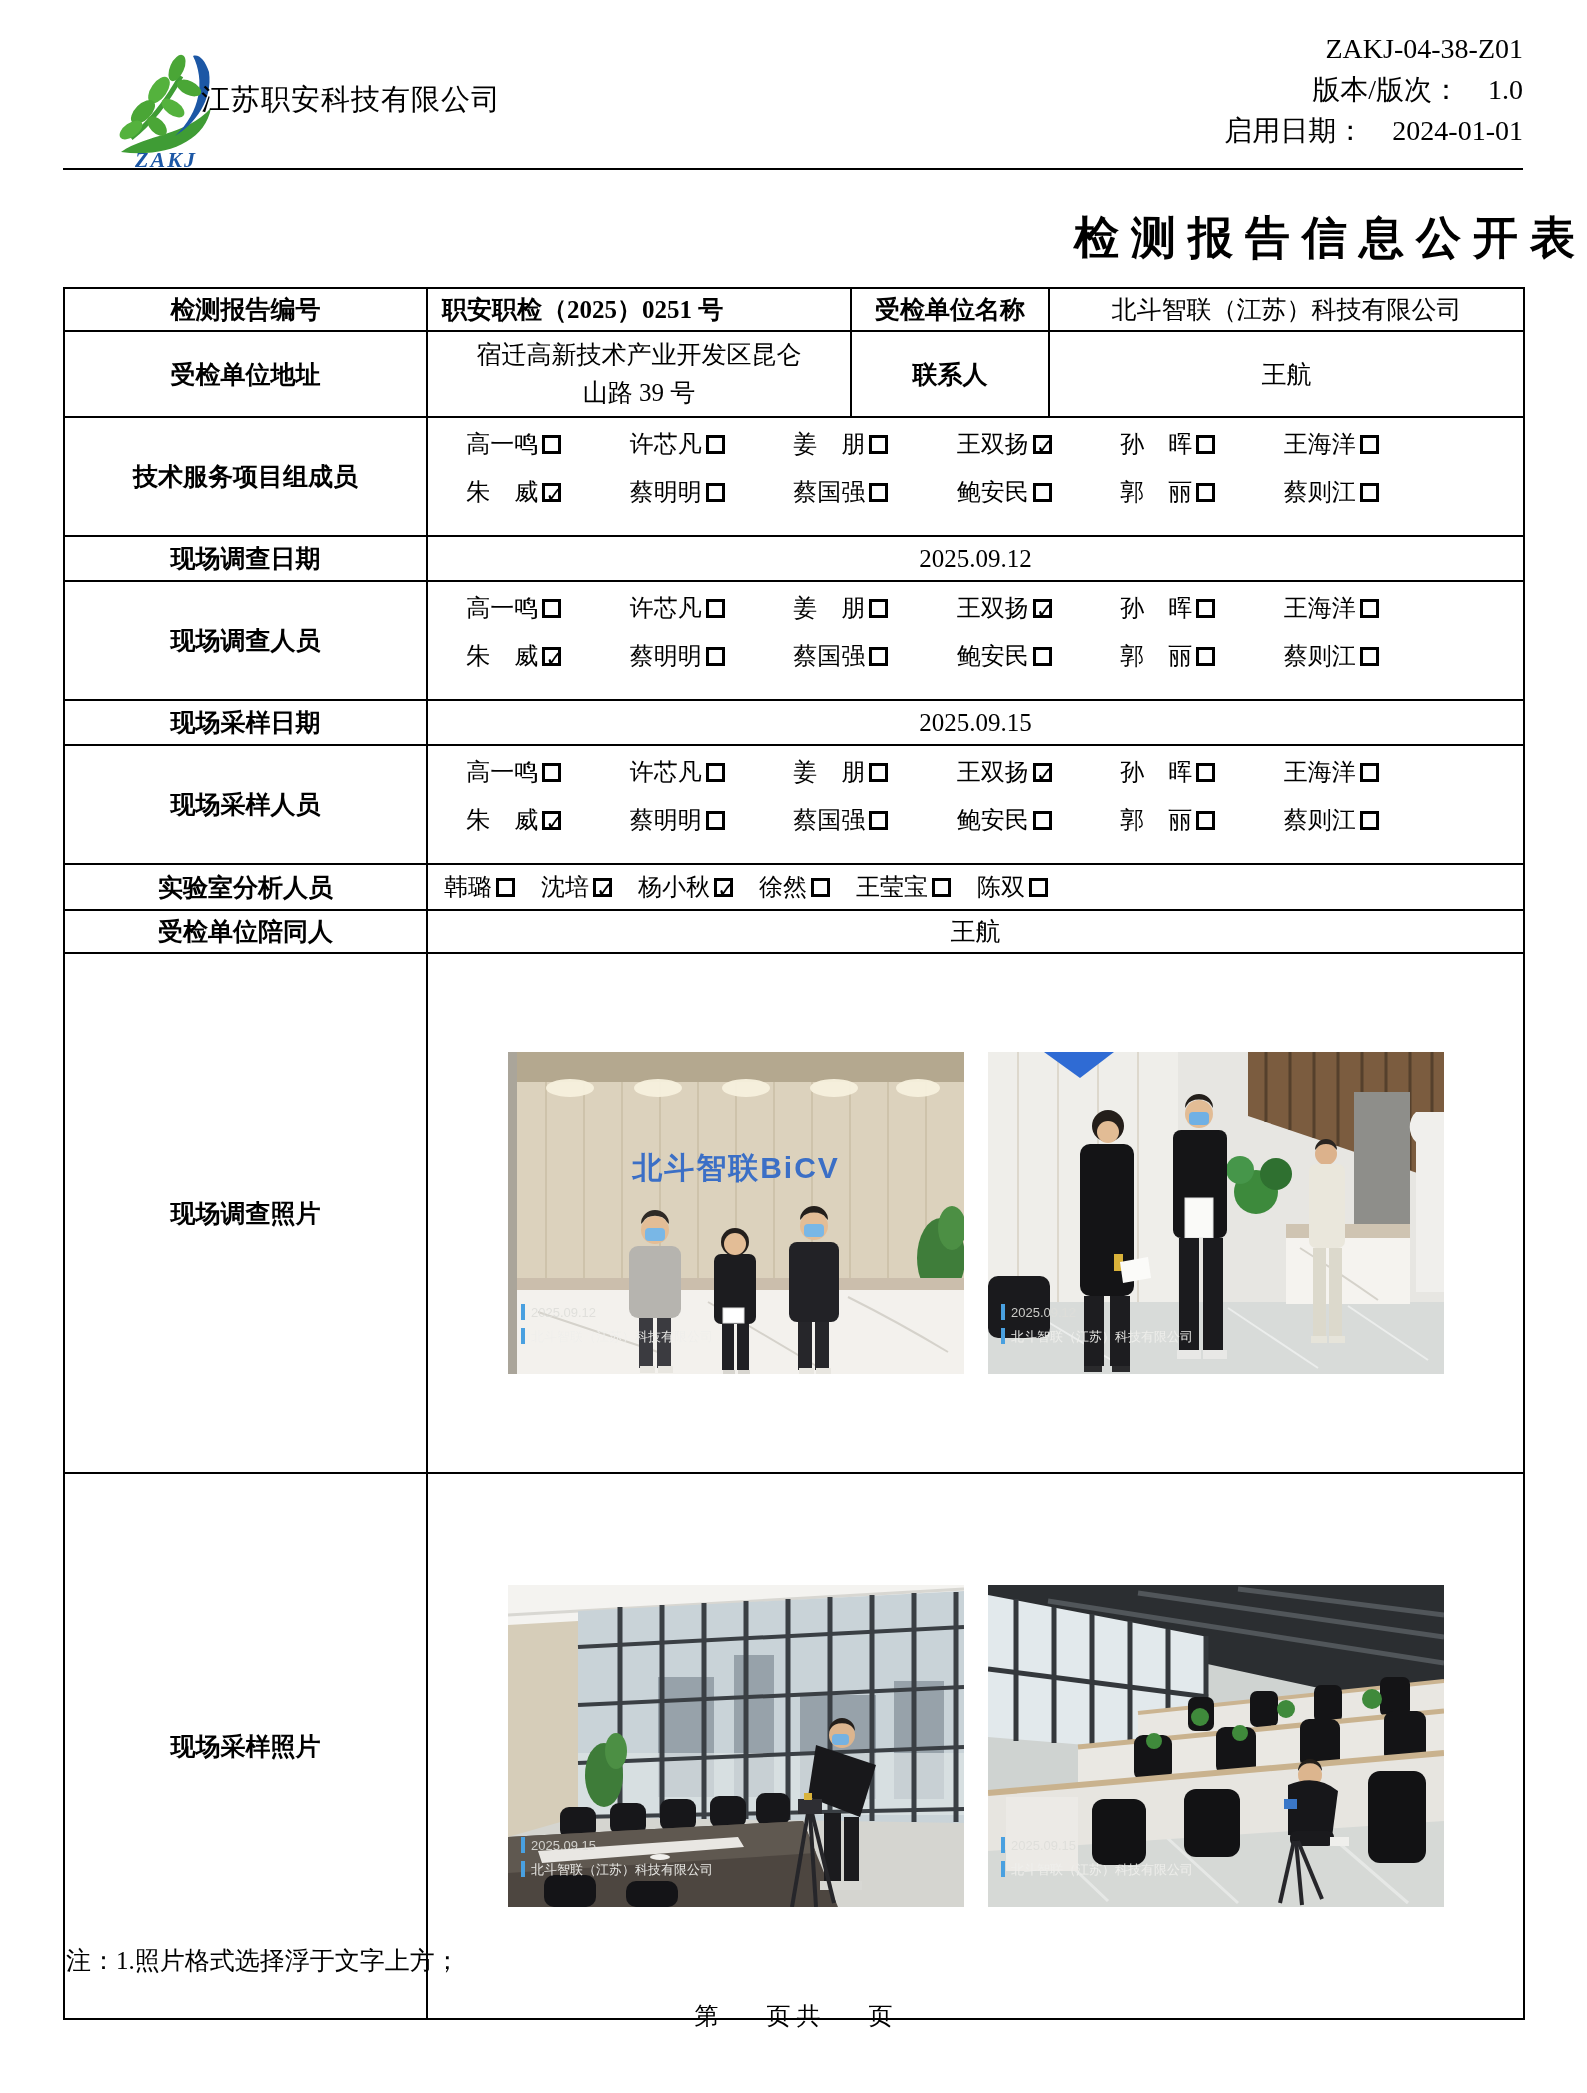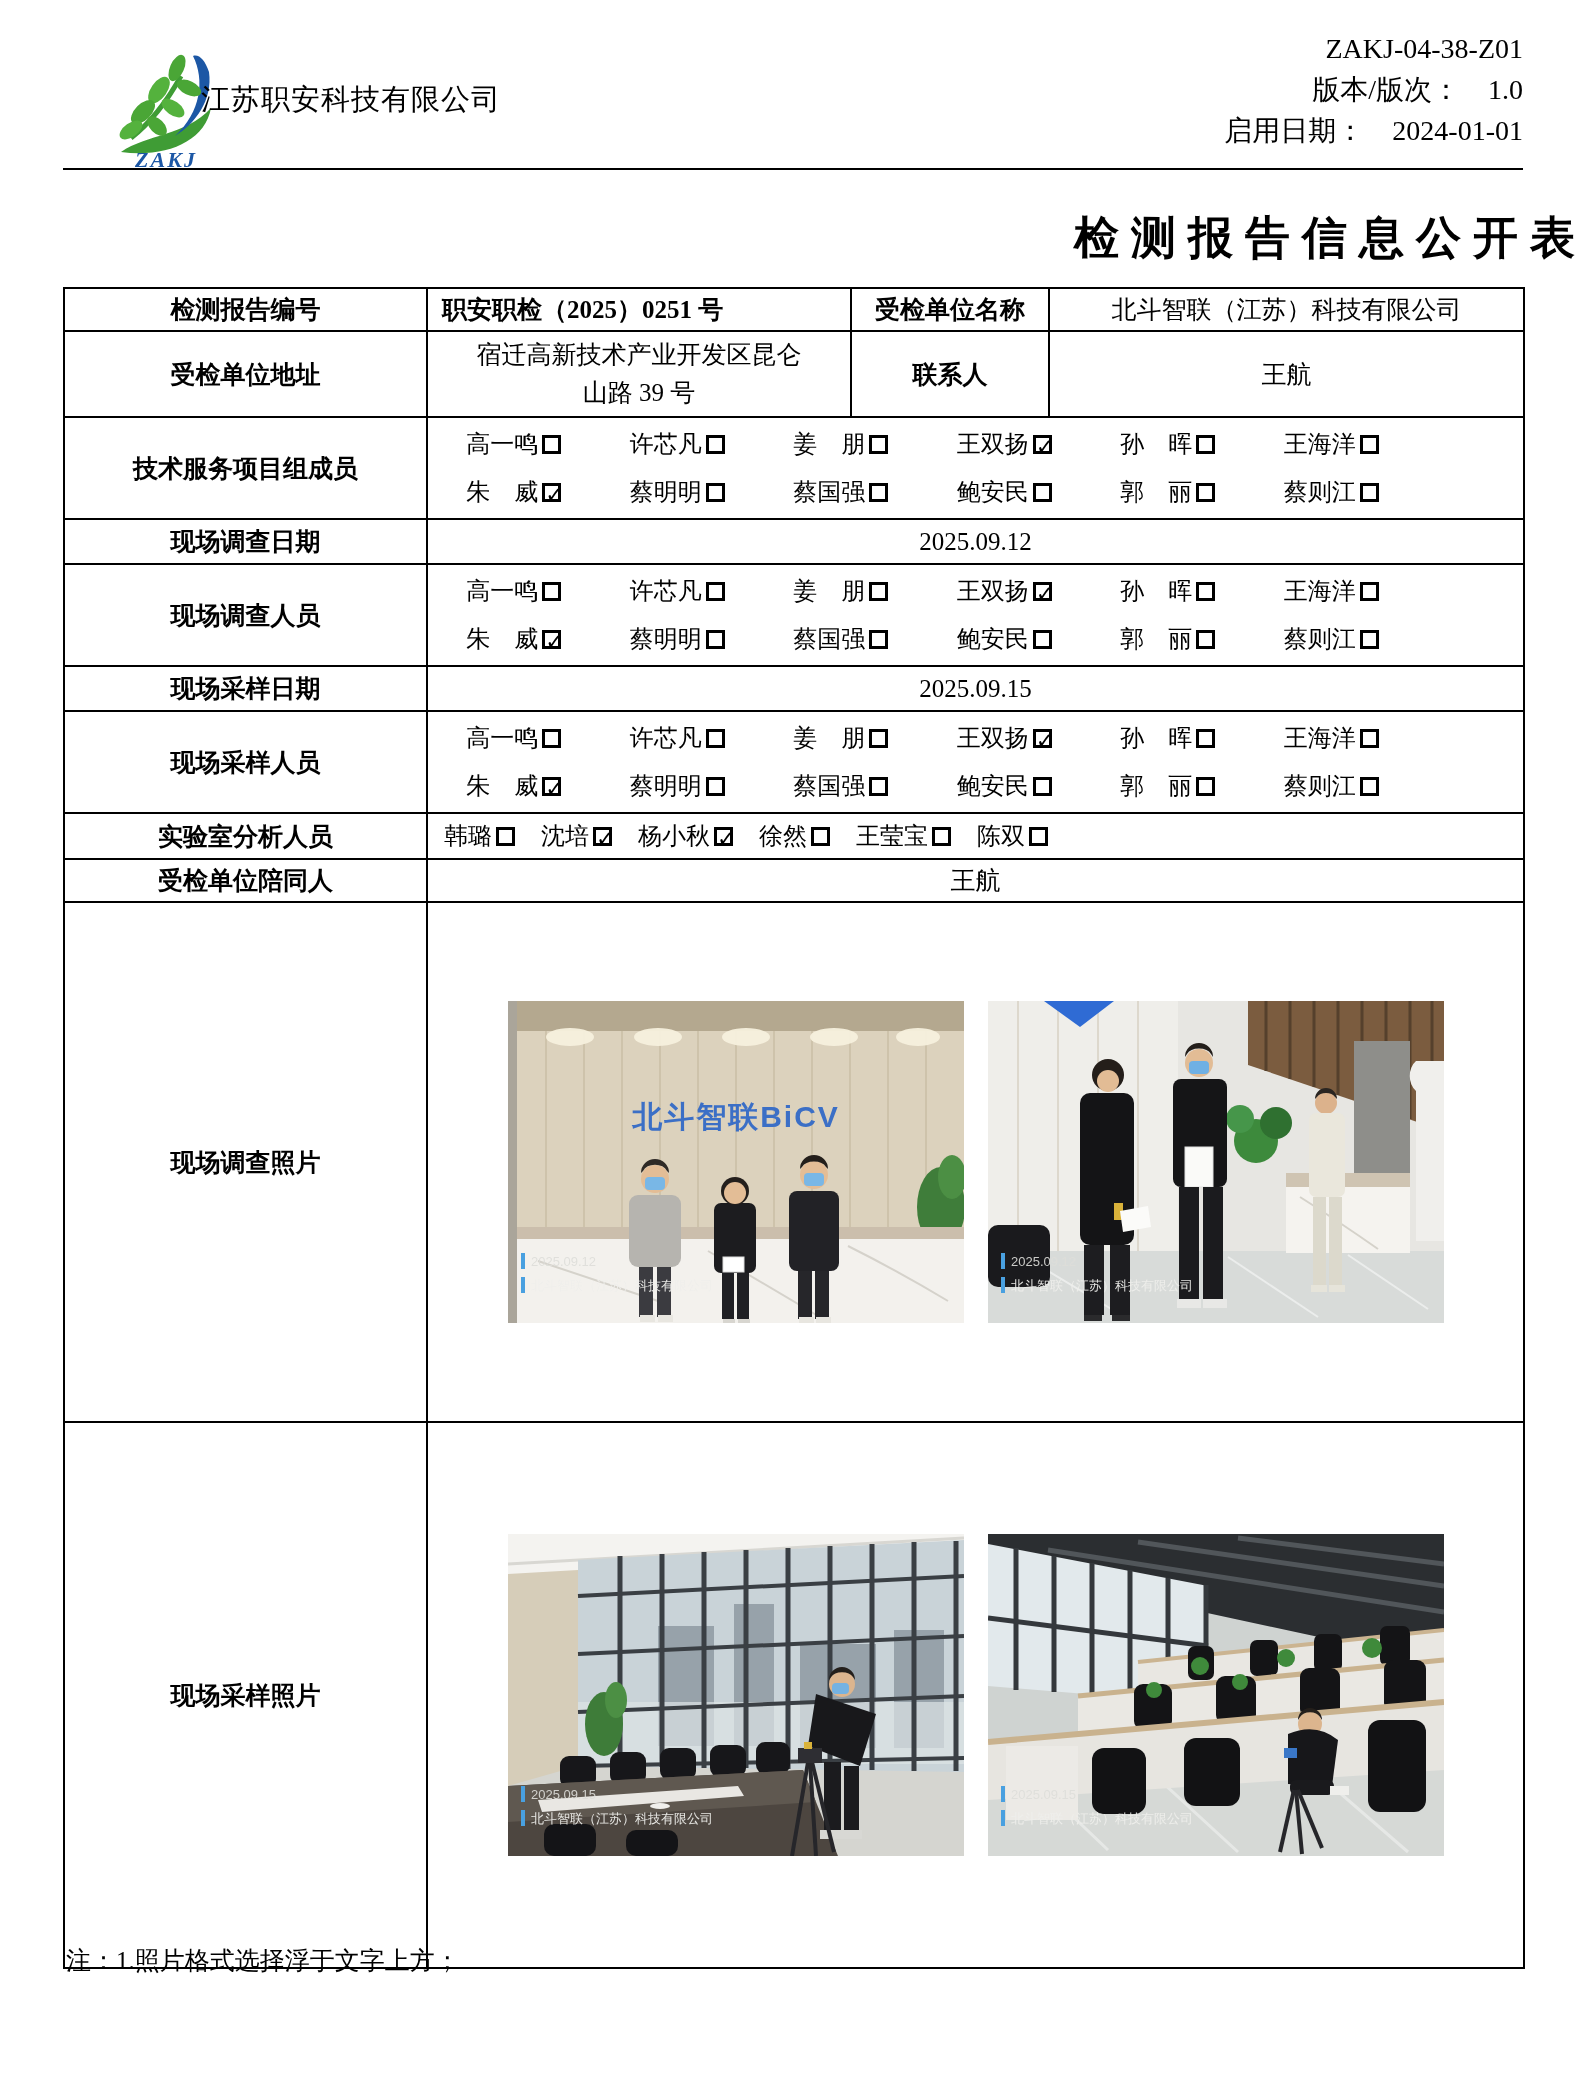--- a/index.html
+++ b/index.html
@@ -22,21 +22,21 @@
   table.form { position:absolute; left:63px; top:287px; width:1460px;
                border-collapse:collapse; table-layout:fixed; }
   table.form td { border:2px solid #000; vertical-align:middle; font-size:25px; }
   td.lbl { font-weight:bold; text-align:center; padding:4px 6px; }
   td.val-c { text-align:center; padding:4px 8px; }
   td.val-l { text-align:left; padding:4px 6px 4px 14px; }
   .bold { font-weight:bold; }
   .addr-line { text-align:center; line-height:38px; }
   
   .members-grid { display:grid; grid-template-columns:repeat(6,1fr);
-                  padding:10px 110px 10px 4px; row-gap:16px; }
+                  padding:10px 110px 27px 4px; row-gap:16px; }
   .member { display:flex; align-items:center; justify-content:center;
             font-size:24px; white-space:nowrap; }
   .lab-row { display:flex; align-items:center; gap:26px; padding:6px 6px 6px 16px; }
   .lab-row .member { justify-content:flex-start; }
   .cbox { display:inline-block; width:19px; height:19px; border:3px solid #000;
           margin-left:4px; position:relative; flex:none;
           font-family:"DejaVu Sans",sans-serif; }
   .cbox.checked::before { content:""; }
   .cbox.checked { font-weight:bold; font-size:22px; line-height:17px; text-align:center; }
   
@@ -636,13 +636,14 @@
               <text x="23" y="289" class="wm-co">北斗智联（江苏）科技有限公司</text>
             </g>
           </svg>
         </div>
       </td>
     </tr>
   </tbody>
     </table>
 
   <div class="note">注：1.照片格式选择浮于文字上方；</div>
+  <div class="page-footer">第　　页 共　　页</div>
 </div>
 
 </body></html>

